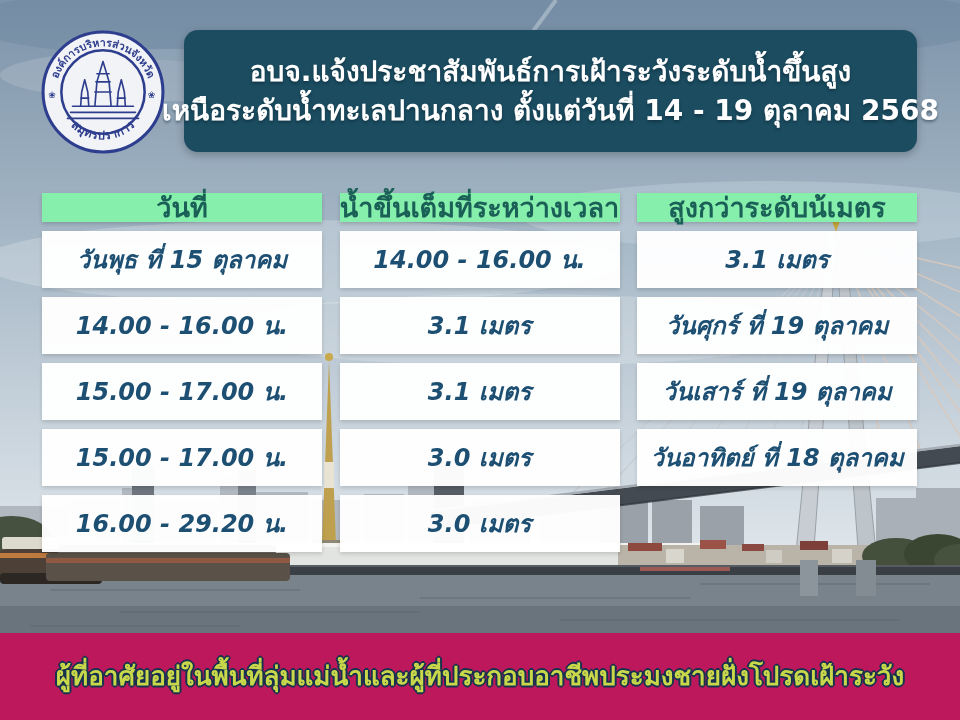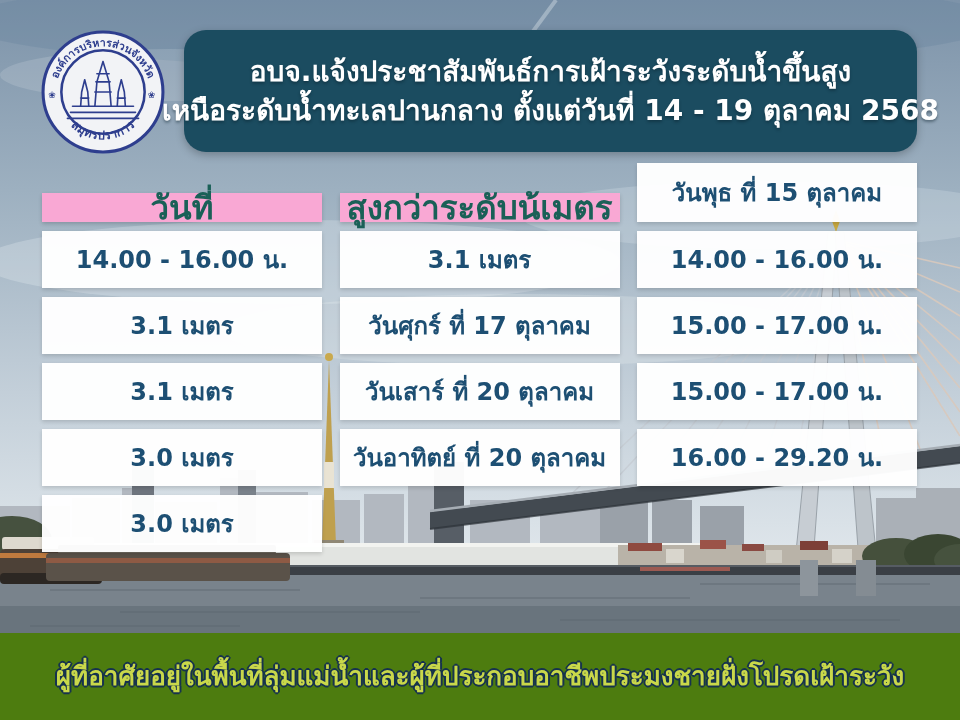--- a/index.html
+++ b/index.html
@@ -11,48 +11,48 @@
   .photo{
     position:absolute;left:0;top:0;width:960px;height:633px;
     background:linear-gradient(180deg,#7d93a9 0%,#9db0c0 30%,#c3cfd9 62%,#dfe6eb 88%,#e6ebee 100%);
   }
   .photo svg{position:absolute;left:0;top:0;width:100%;height:100%;}
   
   .seal{position:absolute;left:40px;top:29px;width:126px;height:126px;}
   
   .banner{
     position:absolute;left:184px;top:30px;width:733px;height:122px;
-    background:#1b4c60;border-radius:22px;
+    background:#1b4c60;border-radius:14px;
     display:flex;flex-direction:column;justify-content:center;align-items:center;gap:5px;
     box-shadow:0 3px 8px rgba(0,0,0,.25);
   }
   .banner div{
     color:#ffffff;font-weight:bold;font-size:28px;line-height:1.2;white-space:nowrap;
     text-shadow:0 2px 3px rgba(8,30,42,.45);
   }
   
   .tide-table{
     position:absolute;left:42px;top:163px;width:875px;
     display:grid;grid-template-columns:280px 280px 280px;
     grid-template-rows:59px repeat(5,57px);
     justify-content:space-between;row-gap:9px;
   }
   .hcell{
-    background:#f9a8d4;color:#1a6057;font-weight:bold;font-size:33px;
+    background:#86efac;color:#1a6057;font-weight:bold;font-size:27px;
     display:flex;align-items:center;justify-content:center;
     box-shadow:0 2px 4px rgba(0,0,0,.18);white-space:nowrap;margin-top:30px;
   }
   .cell{
     background:rgba(255,255,255,.97);color:#1d4f73;font-weight:bold;font-size:24px;
     display:flex;align-items:center;justify-content:center;
-    box-shadow:0 2px 4px rgba(0,0,0,.15);white-space:nowrap;
+    box-shadow:0 2px 4px rgba(0,0,0,.15);white-space:nowrap;font-style:italic;
   }
   
   .footer{
-    position:absolute;left:0;top:633px;width:960px;height:87px;background:#4d7c0f;
+    position:absolute;left:0;top:633px;width:960px;height:87px;background:#be185d;
     display:flex;flex-direction:column;justify-content:center;align-items:center;gap:3px;
   }
   .footer div{
     color:#c9d84a;font-weight:bold;font-size:26px;line-height:1.2;white-space:nowrap;
     text-shadow:-2px 0 #16324e,2px 0 #16324e,0 -2px #16324e,0 2px #16324e,
                 -1px -1px #16324e,1px 1px #16324e,-1px 1px #16324e,1px -1px #16324e;
   }
   .seal-ring-text{font-size:10.5px;font-weight:bold;fill:#2e3e8e;}
   .seal-ring-text-b{font-size:12px;font-weight:bold;fill:#2e3e8e;}
 </style>
@@ -203,38 +203,39 @@
     </svg>
   </div>
 
   <div class="banner">
     <div>อบจ.แจ้งประชาสัมพันธ์การเฝ้าระวังระดับน้ำขึ้นสูง</div>
     <div>เหนือระดับน้ำทะเลปานกลาง ตั้งแต่วันที่ 14 - 19 ตุลาคม 2568</div>
   </div>
 
   <div class="tide-table">
     <div class="hcell">วันที่</div>
+    <div class="hcell">น้ำขึ้นเต็มที่ระหว่างเวลา</div>
     <div class="hcell">สูงกว่าระดับน้เมตร</div>
 
     <div class="cell">วันพุธ ที่ 15 ตุลาคม</div>
     <div class="cell">14.00 - 16.00 น.</div>
     <div class="cell">3.1 เมตร</div>
 
     <div class="cell">14.00 - 16.00 น.</div>
     <div class="cell">3.1 เมตร</div>
 
-    <div class="cell">วันศุกร์ ที่ 17 ตุลาคม</div>
+    <div class="cell">วันศุกร์ ที่ 19 ตุลาคม</div>
     <div class="cell">15.00 - 17.00 น.</div>
     <div class="cell">3.1 เมตร</div>
 
-    <div class="cell">วันเสาร์ ที่ 20 ตุลาคม</div>
+    <div class="cell">วันเสาร์ ที่ 19 ตุลาคม</div>
     <div class="cell">15.00 - 17.00 น.</div>
     <div class="cell">3.0 เมตร</div>
 
-    <div class="cell">วันอาทิตย์ ที่ 20 ตุลาคม</div>
+    <div class="cell">วันอาทิตย์ ที่ 18 ตุลาคม</div>
     <div class="cell">16.00 - 29.20 น.</div>
     <div class="cell">3.0 เมตร</div>
   </div>
 
   <div class="footer">
     <div>ผู้ที่อาศัยอยู่ในพื้นที่ลุ่มแม่น้ำและผู้ที่ประกอบอาชีพประมงชายฝั่งโปรดเฝ้าระวัง</div>
   </div>
 
 </div>
 

